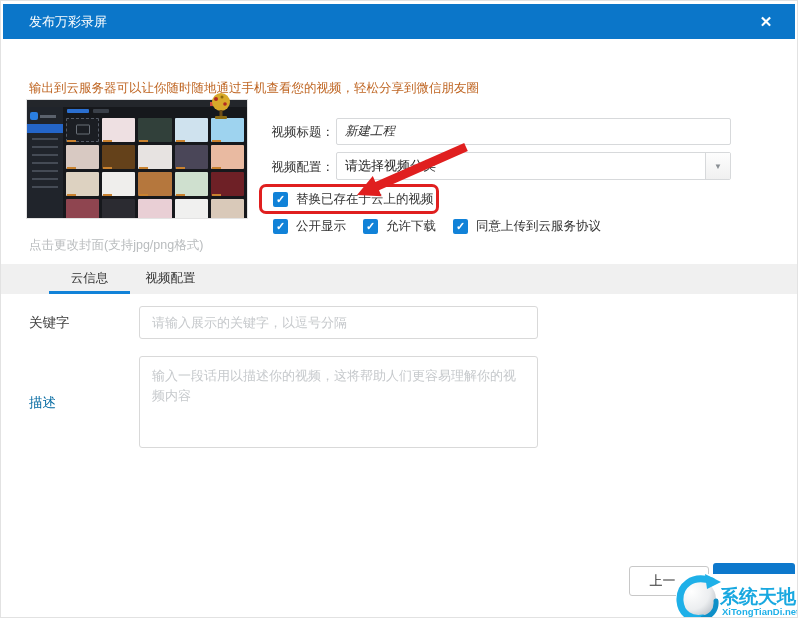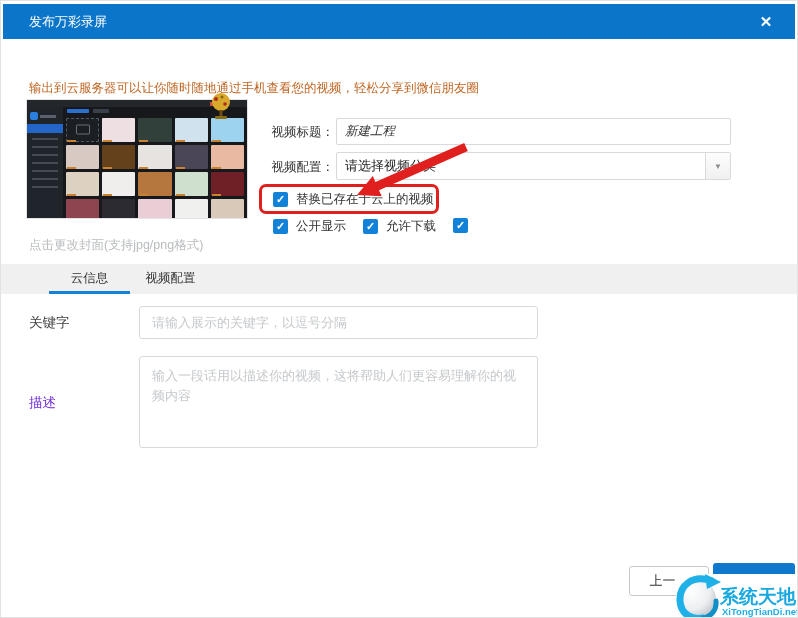--- a/index.html
+++ b/index.html
@@ -98,21 +98,21 @@
     border-bottom:3px solid transparent; padding-top:2px;
   }
   .tab.active { border-bottom-color:#1182d8; }
   
   .kw-label { position:absolute; left:28px; top:313px; font-size:13.5px; color:#404040; }
   .kw-input {
     position:absolute; left:138px; top:305px; width:399px; height:33px;
     border:1px solid #d9d9d9; border-radius:3px; padding:0 12px; font-size:13px; color:#333;
     font-family:"Liberation Sans", sans-serif; outline:none;
   }
-  .desc-label { position:absolute; left:28px; top:393px; font-size:13.5px; color:#6d28d9;text-align:center; }
+  .desc-label { position:absolute; left:28px; top:393px; font-size:13.5px; color:#0369a1;text-align:center; }
   .desc-area {
     position:absolute; left:138px; top:355px; width:399px; height:92px;
     border:1px solid #d9d9d9; border-radius:3px; padding:9px 12px; font-size:13px; color:#333;
     font-family:"Liberation Sans", sans-serif; outline:none; resize:none; line-height:1.55;
   }
   .kw-input::placeholder, .desc-area::placeholder { color:#c6c9cc; }
   
   .btn-prev {
     position:absolute; left:628px; top:565px; width:80px; height:30px;
     background:#fff; border:1px solid #c8c8c8; border-radius:3px; font-size:13px; color:#333;
@@ -256,20 +256,21 @@
   <div class="cb-row" style="left:272px; top:217px;">
     <span class="cb">✓</span>
     <span class="cb-label">公开显示</span>
   </div>
   <div class="cb-row" style="left:362px; top:217px;">
     <span class="cb">✓</span>
     <span class="cb-label">允许下载</span>
   </div>
   <div class="cb-row" style="left:452px; top:217px;">
     <span class="cb">✓</span>
+    <span class="cb-label">同意上传到云服务协议</span>
   </div>
 
   <svg class="red-arrow" viewBox="0 0 140 85">
     <polygon points="123.2,13.9 34.4,53 31.8,47 16,66 40.6,67.2 38,61.2 126.8,22.1" fill="#e01f1f"></polygon>
   </svg>
 
   <div class="tabband">
     <div class="tab active">云信息</div>
     <div class="tab">视频配置</div>
   </div>

